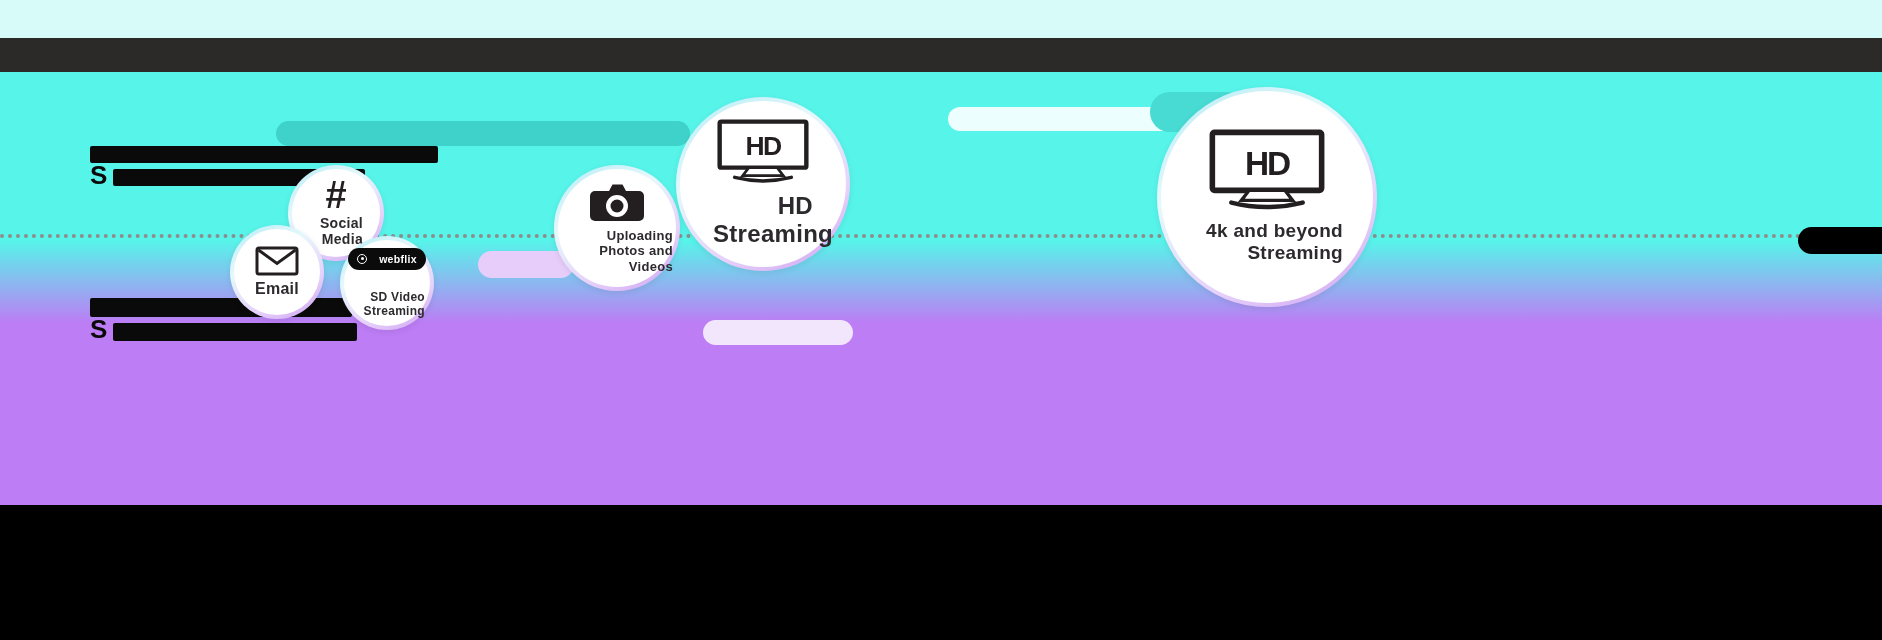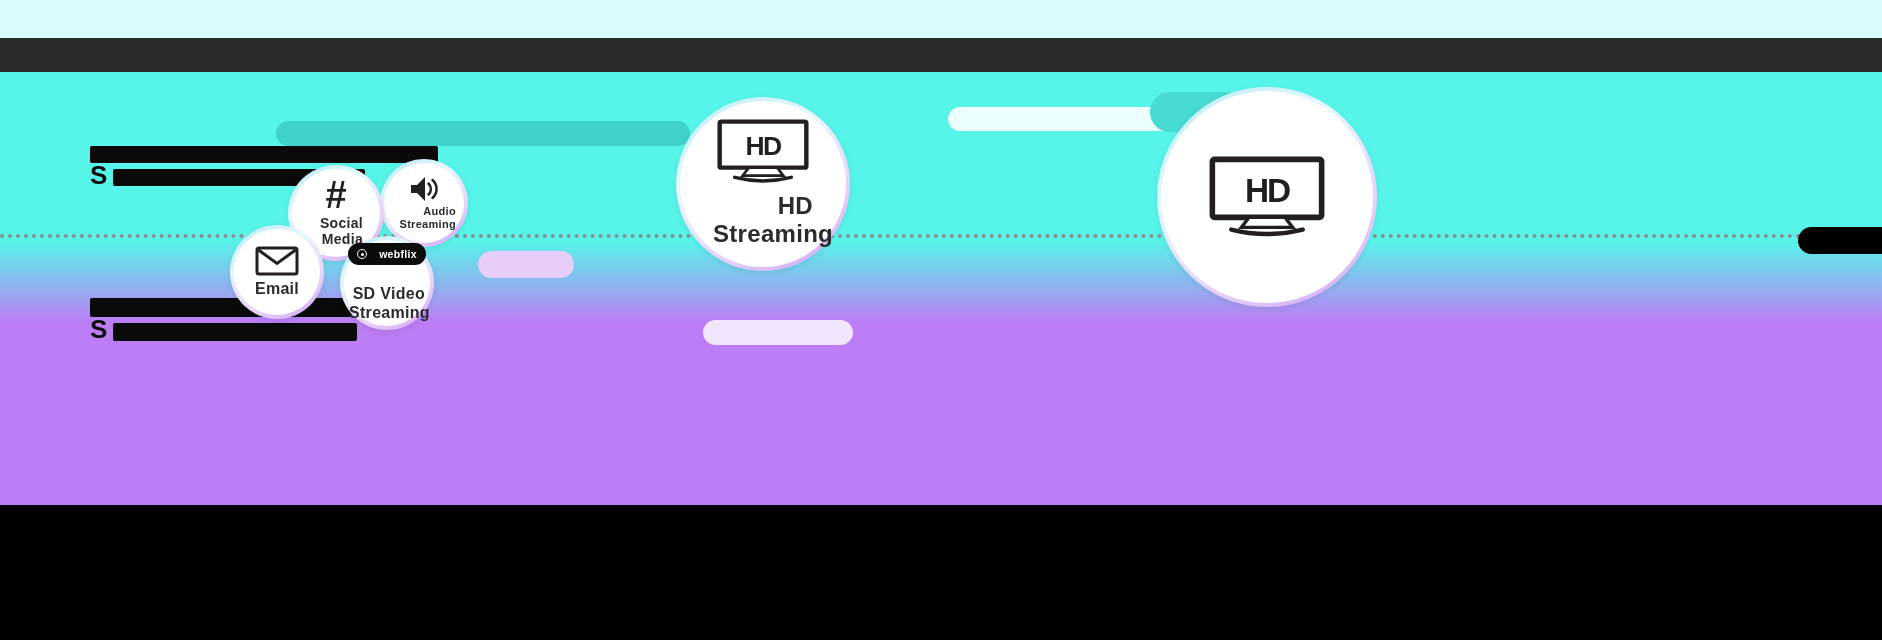--- a/index.html
+++ b/index.html
@@ -48,21 +48,21 @@
   .b-email svg{margin-bottom:4px;}
 
   .b-social{left:288px;top:165px;width:96px;height:96px;z-index:6;}
   .icon-hash{font-size:38px;font-weight:800;line-height:0.9;color:#231f20;margin-bottom:2px;}
   .b-social .bubble-label{font-size:14px;width:54px;}
 
   .b-audio{left:380px;top:159px;width:88px;height:88px;z-index:5;}
   .b-audio .bubble-label{font-size:11px;width:64px;margin-top:2px;}
 
   .b-sd{left:340px;top:236px;width:94px;height:94px;z-index:7;}
-  .b-sd .bubble-label{font-size:16px;width:76px;margin-top:20px;}
+  .b-sd .bubble-label{font-size:12px;width:76px;margin-top:20px;}
 
   .b-upload{left:554px;top:165px;width:126px;height:126px;z-index:5;}
   .b-upload .bubble-label{font-size:13px;width:112px;margin-top:6px;}
 
   .b-hd{left:676px;top:97px;width:174px;height:174px;z-index:6;}
   .b-hd .bubble-label{font-size:24px;width:100px;margin-top:7px;}
 
   .b-video{left:822px;top:138px;width:194px;height:194px;z-index:7;}
   .b-video .bubble-label{font-size:18px;margin-top:6px;}
 
@@ -115,41 +115,42 @@
     </div>
   </div>
 
   <div class="bubble b-social">
     <div class="bubble-inner">
       <div class="icon-hash">#</div>
       <div class="bubble-label">Social Media</div>
     </div>
   </div>
 
-  <div class="bubble b-audio">
-    <div class="bubble-inner">
-      <svg width="30" height="28" viewBox="0 0 30 28">
-        <path d="M2 10 h6 l8 -8 v24 l-8 -8 h-6 z" fill="#231f20"></path>
-        <path d="M19.5 8.5 a7.5 7.5 0 0 1 0 11" fill="none" stroke="#231f20" stroke-width="2.5" stroke-linecap="round"></path>
-        <path d="M23.5 5 a12 12 0 0 1 0 18" fill="none" stroke="#231f20" stroke-width="2.5" stroke-linecap="round"></path>
-      </svg>
-      <div class="bubble-label">Audio Streaming</div>
-    </div>
-  </div>
 
   <div class="bubble b-sd">
     <div class="bubble-inner">
       <div class="webflix">
         <span class="rec"></span>
         <span class="wordmark">webflix</span>
       </div>
       <div class="bubble-label">SD Video Streaming</div>
     </div>
   </div>
 
+  <div class="bubble b-upload">
+    <div class="bubble-inner">
+      <svg width="56" height="40" viewBox="0 0 56 40">
+        <path d="M20 9 l3.5 -6.5 h10 l3.5 6.5 z" fill="#231f20"></path>
+        <rect x="1" y="9" width="54" height="30" rx="5" fill="#231f20"></rect>
+        <circle cx="28" cy="24" r="11" fill="#ffffff"></circle>
+        <circle cx="28" cy="24" r="6.5" fill="#231f20"></circle>
+      </svg>
+      <div class="bubble-label">Uploading Photos and Videos</div>
+    </div>
+  </div>
 
   <div class="bubble b-hd">
     <div class="bubble-inner">
       <svg class="tv-md" viewBox="0 0 104 74">
         <rect x="3" y="3" width="98" height="52" rx="2" fill="#ffffff" stroke="#231f20" stroke-width="5"></rect>
         <text x="52" y="41" text-anchor="middle" font-family="Liberation Sans, sans-serif" font-size="30" font-weight="800" letter-spacing="-2" fill="#231f20">HD</text>
         <path d="M36 55 L68 55 L75 64 L29 64 Z" fill="#ffffff" stroke="#231f20" stroke-width="3"></path>
         <path d="M20 66 Q52 74 84 66" stroke="#231f20" stroke-width="4" fill="none" stroke-linecap="round"></path>
       </svg>
       <div class="bubble-label">HD Streaming</div>
@@ -158,16 +159,17 @@
 
 
   <div class="bubble b-4k">
     <div class="bubble-inner">
       <svg class="tv-lg" viewBox="0 0 104 74">
         <rect x="3" y="3" width="98" height="52" rx="2" fill="#ffffff" stroke="#231f20" stroke-width="5"></rect>
         <text x="52" y="41" text-anchor="middle" font-family="Liberation Sans, sans-serif" font-size="30" font-weight="800" letter-spacing="-2" fill="#231f20">HD</text>
         <path d="M36 55 L68 55 L75 64 L29 64 Z" fill="#ffffff" stroke="#231f20" stroke-width="3"></path>
         <path d="M20 66 Q52 74 84 66" stroke="#231f20" stroke-width="4" fill="none" stroke-linecap="round"></path>
       </svg>
+      <div class="bubble-label">4k and beyond Streaming</div>
     </div>
   </div>
 
 </div>
 
 </body></html>

